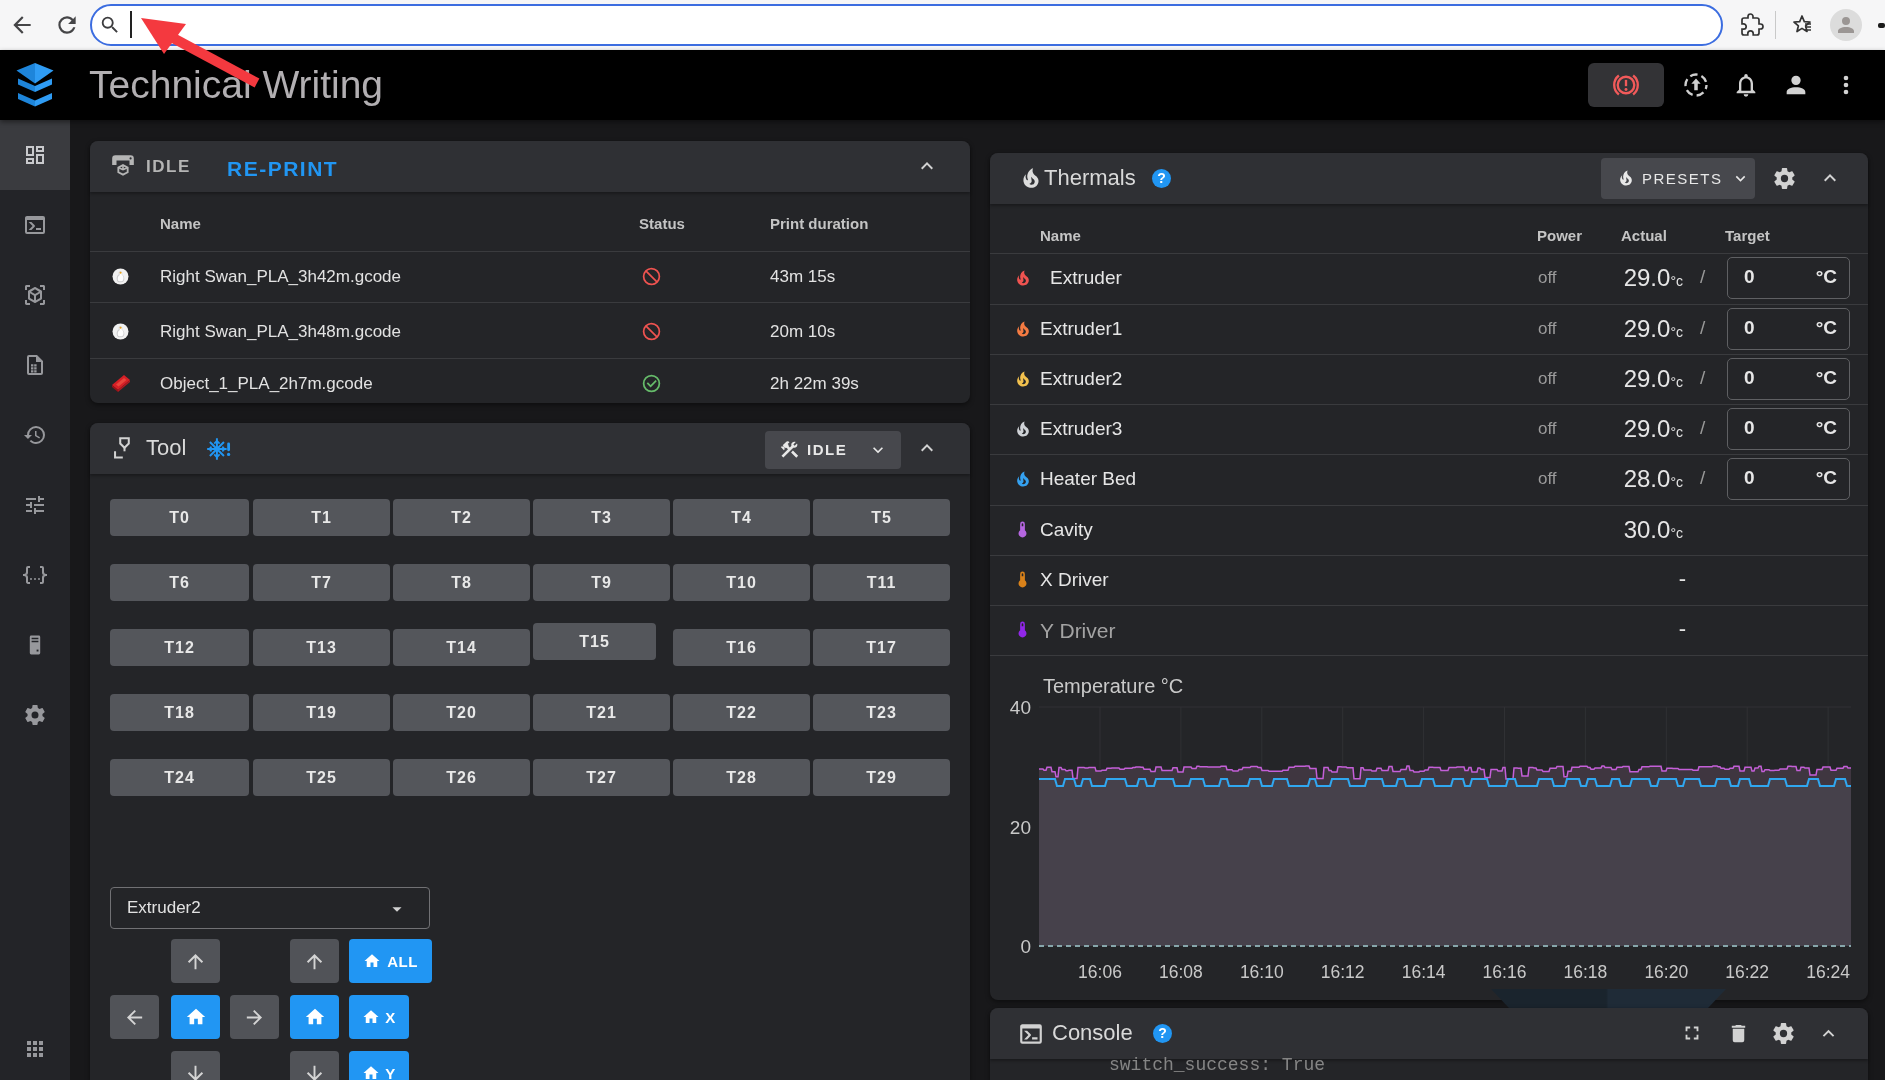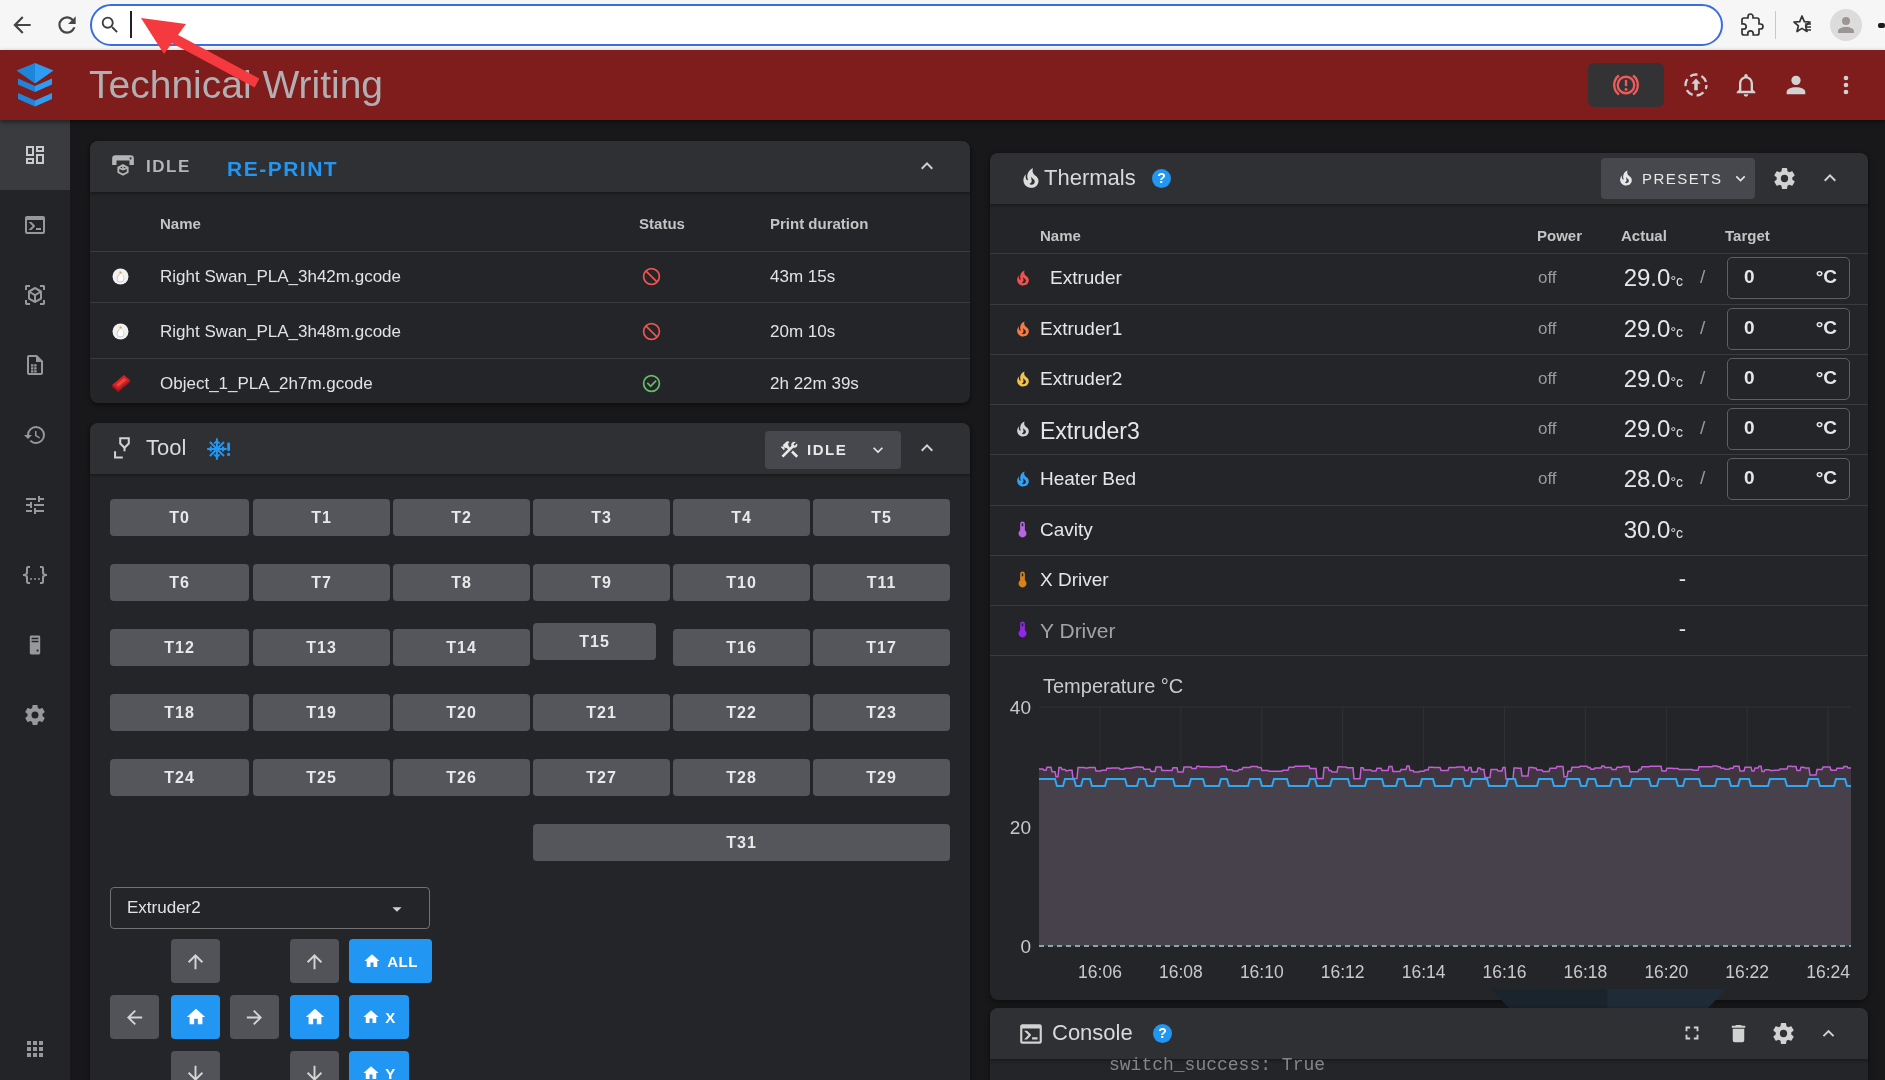--- a/index.html
+++ b/index.html
@@ -8,21 +8,21 @@
   .abs { position:absolute; }
   #stage { position:relative; width:1885px; height:1080px; }
 
   
   #chrome { position:absolute; left:0; top:0; width:1885px; height:50px; background:#f6f6f7; }
   #addrbar { position:absolute; left:90px; top:4px; width:1633px; height:42px; background:#fff;
     border:2px solid #3c6de0; border-radius:22px; }
   .cicon { position:absolute; color:#454547; }
 
   
-  #apphead { position:absolute; left:0; top:50px; width:1885px; height:70px; background:#7f1d1d; box-shadow:0 2px 5px rgba(0,0,0,0.45); z-index:5;text-align:center; }
+  #apphead { position:absolute; left:0; top:50px; width:1885px; height:70px; background:#000000; box-shadow:0 2px 5px rgba(0,0,0,0.45); z-index:5;text-align:center; }
   #estop { position:absolute; left:1588px; top:13px; width:76px; height:44px; background:#333336;
     border-radius:6px; }
 
   
   #sidebar { position:absolute; left:0; top:120px; width:70px; height:960px; background:#232428; }
   #sbsel { position:absolute; left:0; top:0; width:70px; height:70px; background:#3a3b3f; }
   .sbicon { position:absolute; left:23px; width:24px; height:24px; color:#97989c; }
 
   
   .panel { position:absolute; background:#242528; border-radius:8px;
@@ -258,21 +258,20 @@
     <div class="tbtn" style="left:303px;top:271px;width:137px">T20</div>
     <div class="tbtn" style="left:443px;top:271px;width:137px">T21</div>
     <div class="tbtn" style="left:583px;top:271px;width:137px">T22</div>
     <div class="tbtn" style="left:723px;top:271px;width:137px">T23</div>
     <div class="tbtn" style="left:20px;top:336px;width:139px">T24</div>
     <div class="tbtn" style="left:163px;top:336px;width:137px">T25</div>
     <div class="tbtn" style="left:303px;top:336px;width:137px">T26</div>
     <div class="tbtn" style="left:443px;top:336px;width:137px">T27</div>
     <div class="tbtn" style="left:583px;top:336px;width:137px">T28</div>
     <div class="tbtn" style="left:723px;top:336px;width:137px">T29</div>
-    <div class="tbtn" style="left:443px;top:401px;width:417px">T31</div>
 
     <div class="abs" style="left:20px;top:464px;width:320px;height:42px;border:1px solid #717174;border-radius:4px"></div>
     <div class="abs" style="left:37px;top:475px;font-size:17px;color:#e2e2e2">Extruder2</div>
     <svg class="abs" style="left:296px;top:475px;color:#d2d2d2" width="22" height="22" viewBox="0 0 24 24">
         <path d="M7,10L12,15L17,10H7Z" fill="currentColor"></path>
       </svg>
 
     <div class="mbtn" style="left:81px;top:516px">
         <svg width="23" height="23" viewBox="0 0 24 24">
           <path d="M13,20H11V8L5.5,13.5L4.08,12.08L12,4.16L19.92,12.08L18.5,13.5L13,8V20Z" fill="currentColor"></path>
@@ -384,21 +383,21 @@
     <div class="abs" style="left:50px;top:215px;font-size:19px;color:#e6e6e6">Extruder2</div>
     <div class="abs" style="left:548px;top:216px;font-size:17px;color:#9a9a9a">off</div>
     <div class="abs" style="right:185px;top:212px"><span style="font-size:24px;color:#e6e6e6">29.0</span><span style="font-size:14px;color:#e6e6e6">°c</span></div>
     <div class="abs" style="left:710px;top:214px;font-size:19px;color:#9a9a9a">/</div>
     <div class="tinput" style="left:737px;top:205px"></div>
     <div class="abs" style="left:754px;top:214px;font-size:19px;font-weight:bold;color:#e6e6e6">0</div>
     <div class="abs" style="right:31px;top:214px;font-size:19px;font-weight:bold;color:#e6e6e6">°C</div>
     <svg class="abs" style="left:23px;top:266px;color:#cfd2d6" width="20" height="20" viewBox="0 0 24 24">
         <path d="M17.66,11.2C17.43,10.9 17.15,10.64 16.89,10.38C16.22,9.78 15.46,9.35 14.82,8.72C13.33,7.26 13,4.85 13.95,3C13,3.23 12.17,3.75 11.46,4.32C8.87,6.4 7.85,10.07 9.07,13.22C9.11,13.32 9.15,13.42 9.15,13.55C9.15,13.77 9,13.97 8.8,14.05C8.57,14.15 8.33,14.09 8.14,13.93C8.08,13.88 8.04,13.83 8,13.76C6.87,12.33 6.69,10.28 7.45,8.64C5.78,10 4.87,12.3 5,14.47C5.06,14.97 5.12,15.47 5.29,15.97C5.43,16.57 5.7,17.17 6,17.7C7.08,19.43 8.95,20.67 10.96,20.92C13.1,21.19 15.39,20.8 17.03,19.32C18.86,17.66 19.5,15 18.56,12.72L18.43,12.46C18.22,12 17.66,11.2 17.66,11.2M14.5,17.5C14.22,17.74 13.76,18 13.4,18.1C12.28,18.5 11.16,17.94 10.5,17.28C11.69,17 12.4,16.12 12.61,15.23C12.78,14.43 12.46,13.77 12.33,13C12.21,12.26 12.23,11.63 12.5,10.94C12.69,11.32 12.89,11.7 13.13,12C13.9,13 15.11,13.44 15.37,14.8C15.41,14.94 15.43,15.08 15.43,15.23C15.46,16.05 15.1,16.95 14.5,17.5Z" fill="currentColor"></path>
       </svg>
-    <div class="abs" style="left:50px;top:265px;font-size:23px;color:#e6e6e6">Extruder3</div>
+    <div class="abs" style="left:50px;top:265px;font-size:19px;color:#e6e6e6">Extruder3</div>
     <div class="abs" style="left:548px;top:266px;font-size:17px;color:#9a9a9a">off</div>
     <div class="abs" style="right:185px;top:262px"><span style="font-size:24px;color:#e6e6e6">29.0</span><span style="font-size:14px;color:#e6e6e6">°c</span></div>
     <div class="abs" style="left:710px;top:264px;font-size:19px;color:#9a9a9a">/</div>
     <div class="tinput" style="left:737px;top:255px"></div>
     <div class="abs" style="left:754px;top:264px;font-size:19px;font-weight:bold;color:#e6e6e6">0</div>
     <div class="abs" style="right:31px;top:264px;font-size:19px;font-weight:bold;color:#e6e6e6">°C</div>
     <svg class="abs" style="left:23px;top:316px;color:#35a1f0" width="20" height="20" viewBox="0 0 24 24">
         <path d="M17.66,11.2C17.43,10.9 17.15,10.64 16.89,10.38C16.22,9.78 15.46,9.35 14.82,8.72C13.33,7.26 13,4.85 13.95,3C13,3.23 12.17,3.75 11.46,4.32C8.87,6.4 7.85,10.07 9.07,13.22C9.11,13.32 9.15,13.42 9.15,13.55C9.15,13.77 9,13.97 8.8,14.05C8.57,14.15 8.33,14.09 8.14,13.93C8.08,13.88 8.04,13.83 8,13.76C6.87,12.33 6.69,10.28 7.45,8.64C5.78,10 4.87,12.3 5,14.47C5.06,14.97 5.12,15.47 5.29,15.97C5.43,16.57 5.7,17.17 6,17.7C7.08,19.43 8.95,20.67 10.96,20.92C13.1,21.19 15.39,20.8 17.03,19.32C18.86,17.66 19.5,15 18.56,12.72L18.43,12.46C18.22,12 17.66,11.2 17.66,11.2M14.5,17.5C14.22,17.74 13.76,18 13.4,18.1C12.28,18.5 11.16,17.94 10.5,17.28C11.69,17 12.4,16.12 12.61,15.23C12.78,14.43 12.46,13.77 12.33,13C12.21,12.26 12.23,11.63 12.5,10.94C12.69,11.32 12.89,11.7 13.13,12C13.9,13 15.11,13.44 15.37,14.8C15.41,14.94 15.43,15.08 15.43,15.23C15.46,16.05 15.1,16.95 14.5,17.5Z" fill="currentColor"></path>
       </svg>
     <div class="abs" style="left:50px;top:315px;font-size:19px;color:#e6e6e6">Heater Bed</div>

